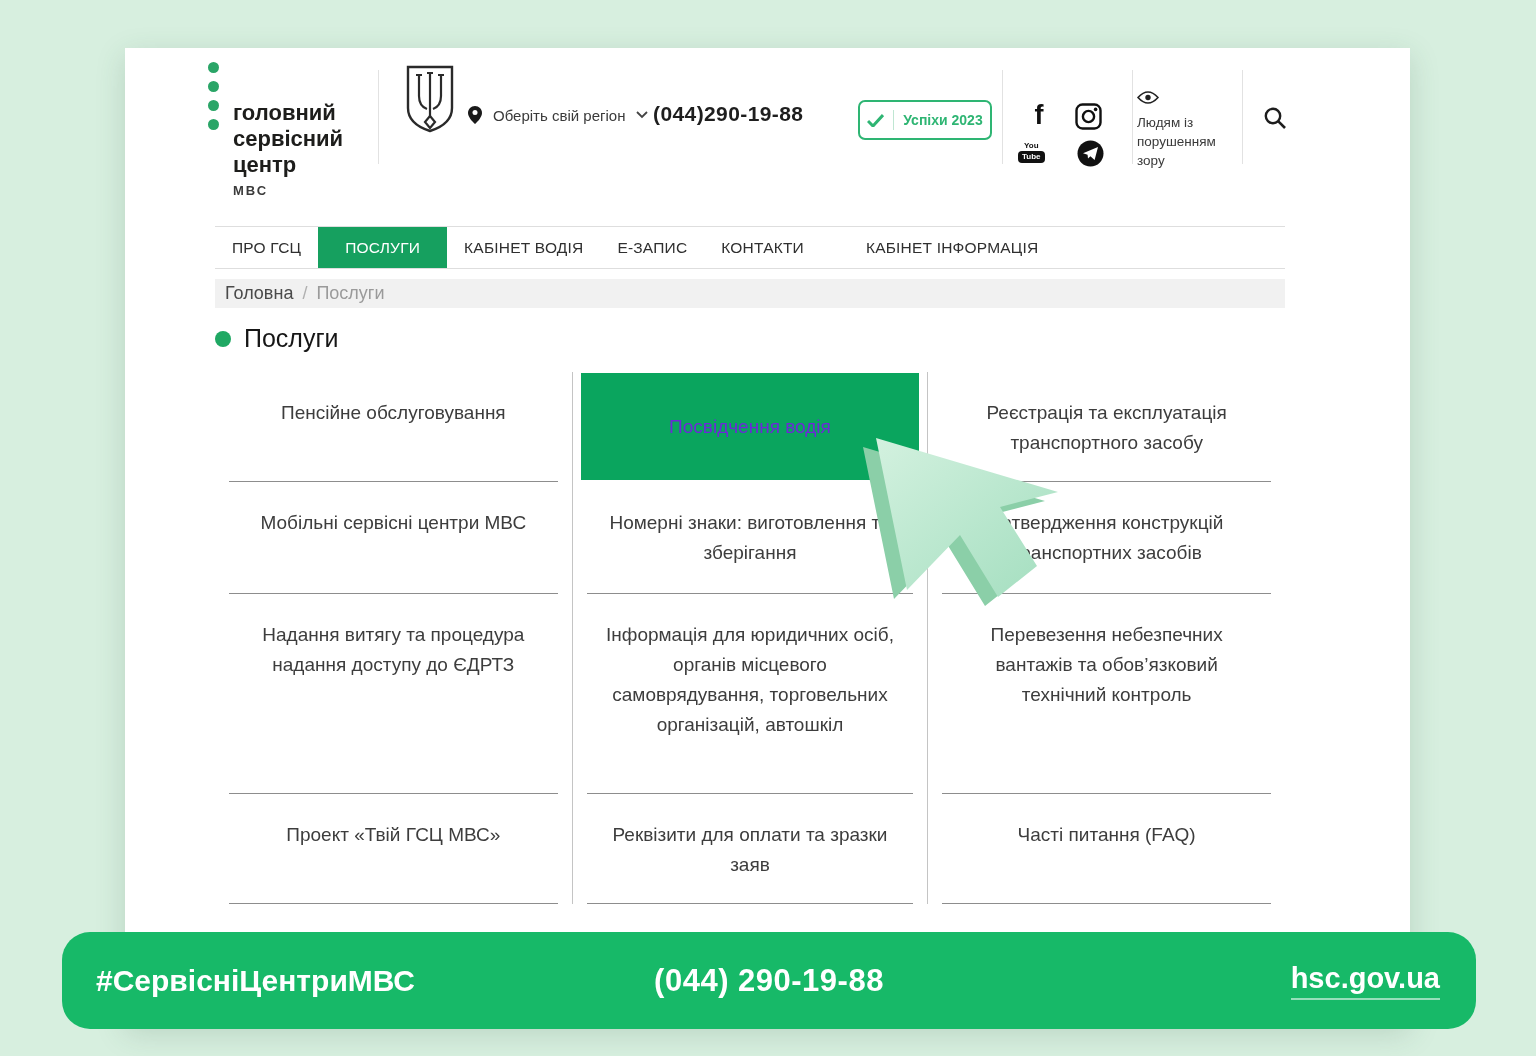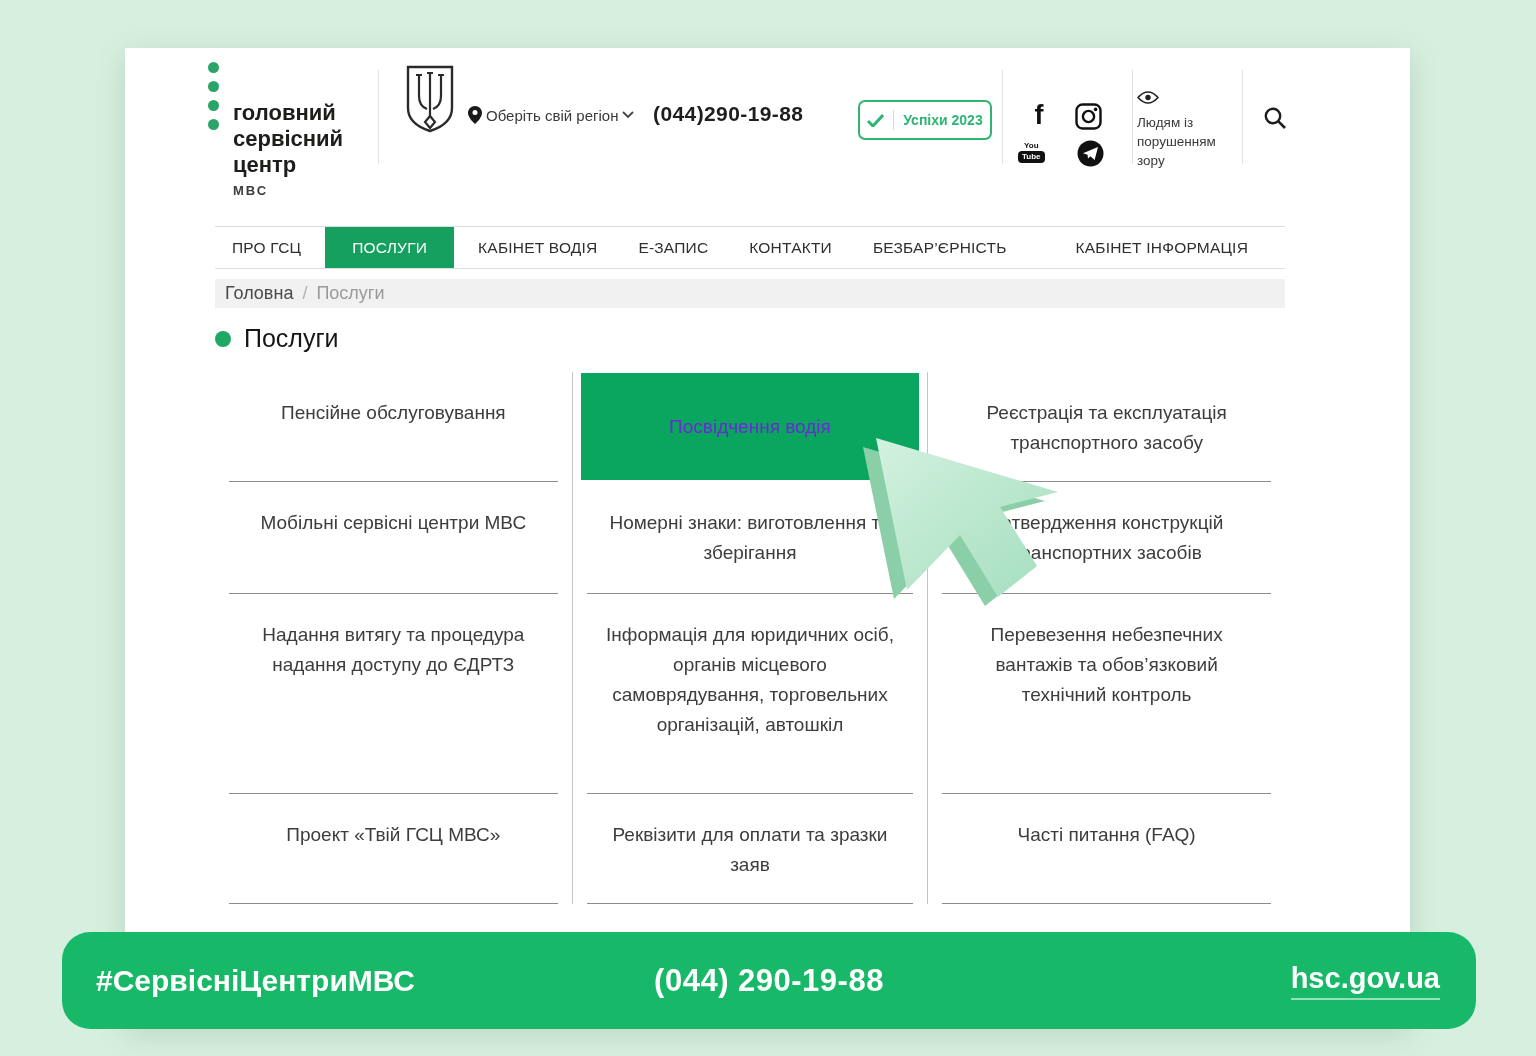--- a/index.html
+++ b/index.html
@@ -16,21 +16,21 @@
   
   .logo{position:absolute;left:83px;top:10px;display:flex;}
   .logo-dots{display:flex;flex-direction:column;gap:8px;margin-top:4px;margin-right:14px;}
   .logo-dots i{width:11px;height:11px;border-radius:50%;background:#2aa567;}
   .logo-text{margin-top:42px;}
   .logo-text .ln{font-size:22px;font-weight:bold;color:#1d1d1b;line-height:26px;}
   .logo-sub{font-size:13px;letter-spacing:2px;color:#3a3a3a;margin-top:5px;font-weight:bold;}
   .vdiv{position:absolute;width:1px;background:#e2e2e2;top:22px;height:94px;}
   .vd1{left:253px;} .vd2{left:877px;} .vd3{left:1007px;} .vd4{left:1117px;}
   .trident{position:absolute;left:278px;top:16px;}
-  .region{position:absolute;left:343px;top:58px;display:flex;align-items:center;gap:4px;cursor:pointer;}
+  .region{position:absolute;left:343px;top:58px;display:flex;align-items:center;gap:11px;cursor:pointer;}
   .region span{font-size:15px;color:#3a3a3a;}
   .phone-top{position:absolute;left:528px;top:54px;font-size:21px;font-weight:600;color:#1e1e1e;letter-spacing:.4px;}
   .btn-success{
     position:absolute;left:733px;top:52px;width:130px;height:36px;border:2px solid #2eb573;border-radius:7px;
     display:flex;align-items:center;justify-content:center;gap:9px;background:#fff;cursor:pointer;
   }
   .btn-success .sep{width:1px;height:20px;background:#bfe6d2;}
   .btn-success span{font-size:14px;font-weight:bold;color:#2eb573;text-align:right;}
   .soc{position:absolute;display:flex;align-items:center;justify-content:center;cursor:pointer;}
   .fb{left:900px;top:52px;width:28px;height:30px;font-size:27px;font-weight:bold;color:#111;}
@@ -39,21 +39,21 @@
   .yt .yt-you{font-size:8px;font-weight:bold;color:#111;}
   .yt .yt-tube{font-size:8px;font-weight:bold;color:#fff;background:#111;border-radius:4px;padding:2px 4px 2px;margin-top:1px;}
   .tg{left:952px;top:92px;}
   .access{position:absolute;left:1012px;top:42px;width:100px;text-align:left;cursor:pointer;}
   .access .txt{font-size:13.5px;color:#3a3a3a;line-height:19px;margin-top:5px;}
   .search-btn{position:absolute;left:1138px;top:58px;cursor:pointer;}
   
   .nav{
     position:absolute;left:90px;top:178px;width:1070px;height:41px;
     border-top:1px solid #dedede;border-bottom:1px solid #dedede;
-    display:flex;align-items:center;gap:7px;
+    display:flex;align-items:center;
   }
   .nav-item{
     padding:0 17px;font-size:15.5px;color:#2f2f2f;letter-spacing:.2px;cursor:pointer;
     display:flex;align-items:center;height:100%;text-decoration:none;white-space:nowrap;
   }
   .nav-item.active{background:#16a05f;color:#fff;padding:0 27px;}
   .nav-item.last{margin-left:28px;}
   
   .crumbs{
     position:absolute;left:90px;top:231px;width:1070px;height:29px;background:#f1f1f1;
@@ -193,21 +193,20 @@
       <line x1="15.4" y1="15.4" x2="22" y2="22" stroke="#1d1d1d" stroke-width="2.6"></line>
     </svg>
   </div>
 
   <div class="nav">
     <a class="nav-item">ПРО ГСЦ</a>
     <a class="nav-item active">ПОСЛУГИ</a>
     <a class="nav-item">КАБІНЕТ ВОДІЯ</a>
     <a class="nav-item">Е-ЗАПИС</a>
     <a class="nav-item">КОНТАКТИ</a>
-    <a class="nav-item">БЕЗБАР’ЄРНІСТЬ</a>
     <a class="nav-item last">КАБІНЕТ ІНФОРМАЦІЯ</a>
   </div>
 
   <div class="crumbs">
     <span class="crumb-home">Головна</span>
     <span class="crumb-sep">/</span>
     <span class="crumb-cur">Послуги</span>
   </div>
 
   <div class="page-title">

